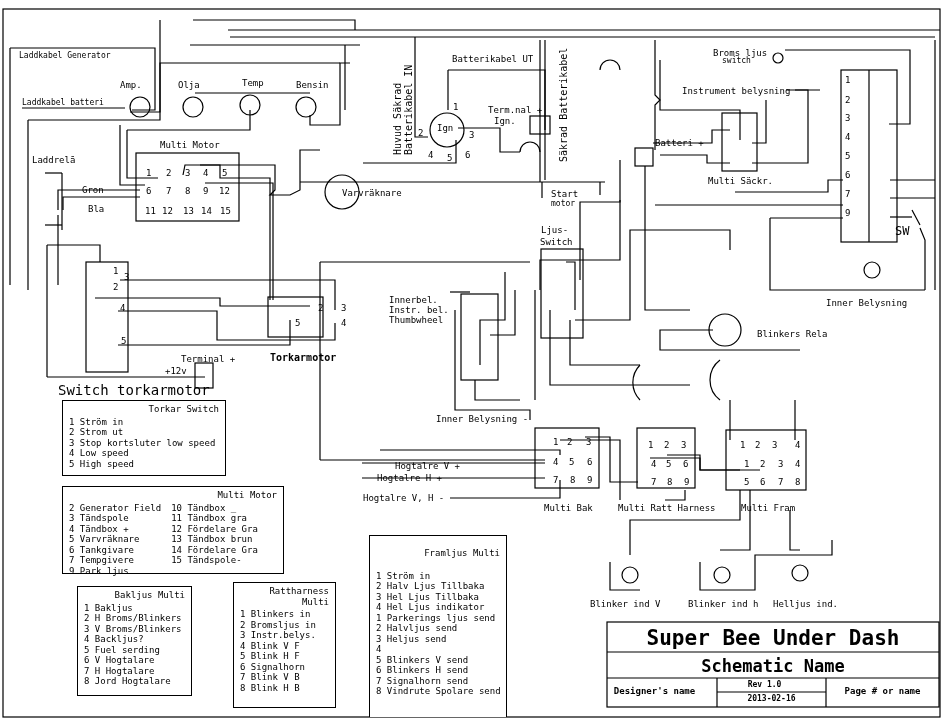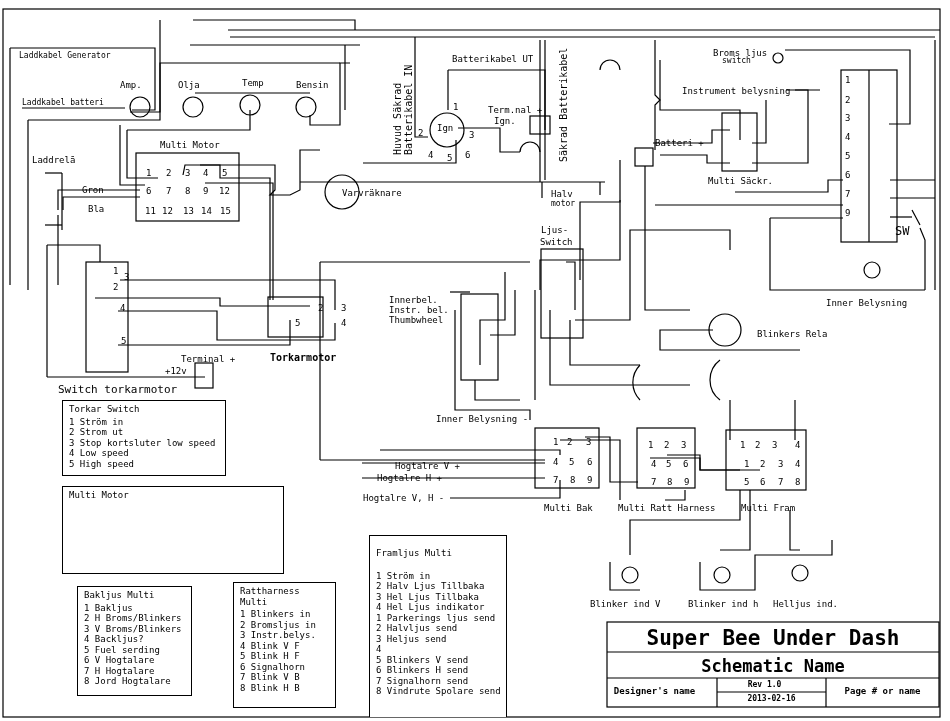--- a/index.html
+++ b/index.html
@@ -3,21 +3,21 @@
 <meta charset="utf-8">
 <style>
   html, body { margin:0; padding:0; background:#ffffff; }
   body { width:950px; height:721px; position:relative; overflow:hidden; font-family:"DejaVu Sans Mono", monospace; color:#000; }
   svg.wires { position:absolute; left:0; top:0; width:950px; height:721px; }
   svg.wires line, svg.wires polyline, svg.wires path, svg.wires rect, svg.wires circle { stroke:#000; stroke-width:1.2; fill:none; }
   .lbl { position:absolute; font-size:9px; line-height:10px; white-space:nowrap; font-family:"DejaVu Sans Mono", monospace; }
   .vlbl { position:absolute; font-size:10px; white-space:nowrap; transform-origin:left top; transform:rotate(-90deg); font-family:"DejaVu Sans Mono", monospace; }
   .box { position:absolute; border:1.2px solid #000; background:#fff; box-sizing:border-box; }
   .legend { padding:3px 6px; font-size:9px; line-height:10.5px; }
-  .legend .ttl { text-align:left; margin-bottom:2px; }
+  .legend .ttl { text-align:right; margin-bottom:2px; }
   .legend .cols { display:flex; gap:10px; }
   .legend .row { white-space:nowrap; }
   .tb-title { position:absolute; text-align:center; font-family:"DejaVu Sans Mono", monospace;font-weight:bold; }
   .bold { font-weight:bold; }
 </style>
 </head>
 <body>
 
 <svg class="wires" viewBox="0 0 950 721">
 
@@ -178,21 +178,21 @@
 <div class="lbl" style="left:88px;top:204px;">Bla</div>
 <div class="lbl" style="left:342px;top:188px;">Varvräknare</div>
 
 <div class="vlbl" style="left:392px;top:155px;">Huvud Säkrad</div>
 <div class="vlbl" style="left:403px;top:155px;">Batterikabel IN</div>
 <div class="lbl" style="left:452px;top:54px;">Batterikabel UT</div>
 <div class="lbl" style="left:437px;top:123px;font-size:9px;">Ign</div>
 <div class="lbl" style="left:488px;top:105px;">Term.nal +</div>
 <div class="lbl" style="left:494px;top:116px;">Ign.</div>
 <div class="vlbl" style="left:558px;top:162px;">Säkrad Batterikabel</div>
-<div class="lbl" style="left:551px;top:189px;">Halv</div>
+<div class="lbl" style="left:551px;top:189px;">Start</div>
 <div class="lbl" style="left:551px;top:199px;font-size:8px;">motor</div>
 
 <div class="lbl" style="left:713px;top:48px;font-size:9px;">Broms ljus</div>
 <div class="lbl" style="left:722px;top:56px;font-size:8px;">switch</div>
 <div class="lbl" style="left:682px;top:86px;">Instrument belysning</div>
 <div class="lbl" style="left:655px;top:138px;">Batteri +</div>
 <div class="lbl" style="left:708px;top:176px;">Multi Säckr.</div>
 <div class="lbl" style="left:895px;top:226px;font-size:12px;">SW</div>
 <div class="lbl" style="left:826px;top:298px;">Inner Belysning</div>
 
@@ -209,21 +209,21 @@
 <div class="lbl" style="left:540px;top:237px;">Switch</div>
 <div class="lbl" style="left:389px;top:295px;">Innerbel.</div>
 <div class="lbl" style="left:389px;top:305px;">Instr. bel.</div>
 <div class="lbl" style="left:389px;top:315px;">Thumbwheel</div>
 <div class="lbl" style="left:757px;top:329px;">Blinkers Rela</div>
 <div class="lbl" style="left:436px;top:414px;">Inner Belysning -</div>
 
 <div class="lbl" style="left:181px;top:354px;">Terminal +</div>
 <div class="lbl" style="left:165px;top:366px;">+12v</div>
 <div class="lbl bold" style="left:270px;top:353px;font-size:10px;">Torkarmotor</div>
-<div class="lbl" style="left:58px;top:385px;font-size:11px;">Switch torkarmotor</div>
+<div class="lbl" style="left:58px;top:385px;font-size:14px;">Switch torkarmotor</div>
 
 <div class="lbl" style="left:113px;top:266px;">1</div>
 <div class="lbl" style="left:113px;top:282px;">2</div>
 <div class="lbl" style="left:124px;top:272px;">3</div>
 <div class="lbl" style="left:120px;top:303px;">4</div>
 <div class="lbl" style="left:121px;top:336px;">5</div>
 <div class="lbl" style="left:318px;top:303px;">2</div>
 <div class="lbl" style="left:341px;top:303px;">3</div>
 <div class="lbl" style="left:295px;top:318px;">5</div>
 <div class="lbl" style="left:341px;top:318px;">4</div>
@@ -300,20 +300,37 @@
   <div class="row">1 Ström in</div>
   <div class="row">2 Strom ut</div>
   <div class="row">3 Stop kortsluter low speed</div>
   <div class="row">4 Low speed</div>
   <div class="row">5 High speed</div>
 </div>
 
 <div class="box legend" style="left:62px;top:486px;width:222px;height:88px;">
   <div class="ttl">Multi Motor</div>
   <div class="cols">
+    <div>
+      <div class="row">2 Generator Field</div>
+      <div class="row">3 Tändspole</div>
+      <div class="row">4 Tändbox +</div>
+      <div class="row">5 Varvräknare</div>
+      <div class="row">6 Tankgivare</div>
+      <div class="row">7 Tempgivere</div>
+      <div class="row">9 Park ljus</div>
+    </div>
+    <div>
+      <div class="row">10 Tändbox _</div>
+      <div class="row">11 Tändbox gra</div>
+      <div class="row">12 Fördelare Gra</div>
+      <div class="row">13 Tändbox brun</div>
+      <div class="row">14 Fördelare Gra</div>
+      <div class="row">15 Tändspole-</div>
+    </div>
   </div>
 </div>
 
 <div class="box legend" style="left:77px;top:586px;width:115px;height:110px;">
   <div class="ttl">Bakljus Multi</div>
   <div class="row">1 Bakljus</div>
   <div class="row">2 H Broms/Blinkers</div>
   <div class="row">3 V Broms/Blinkers</div>
   <div class="row">4 Backljus?</div>
   <div class="row">5 Fuel serding</div>

